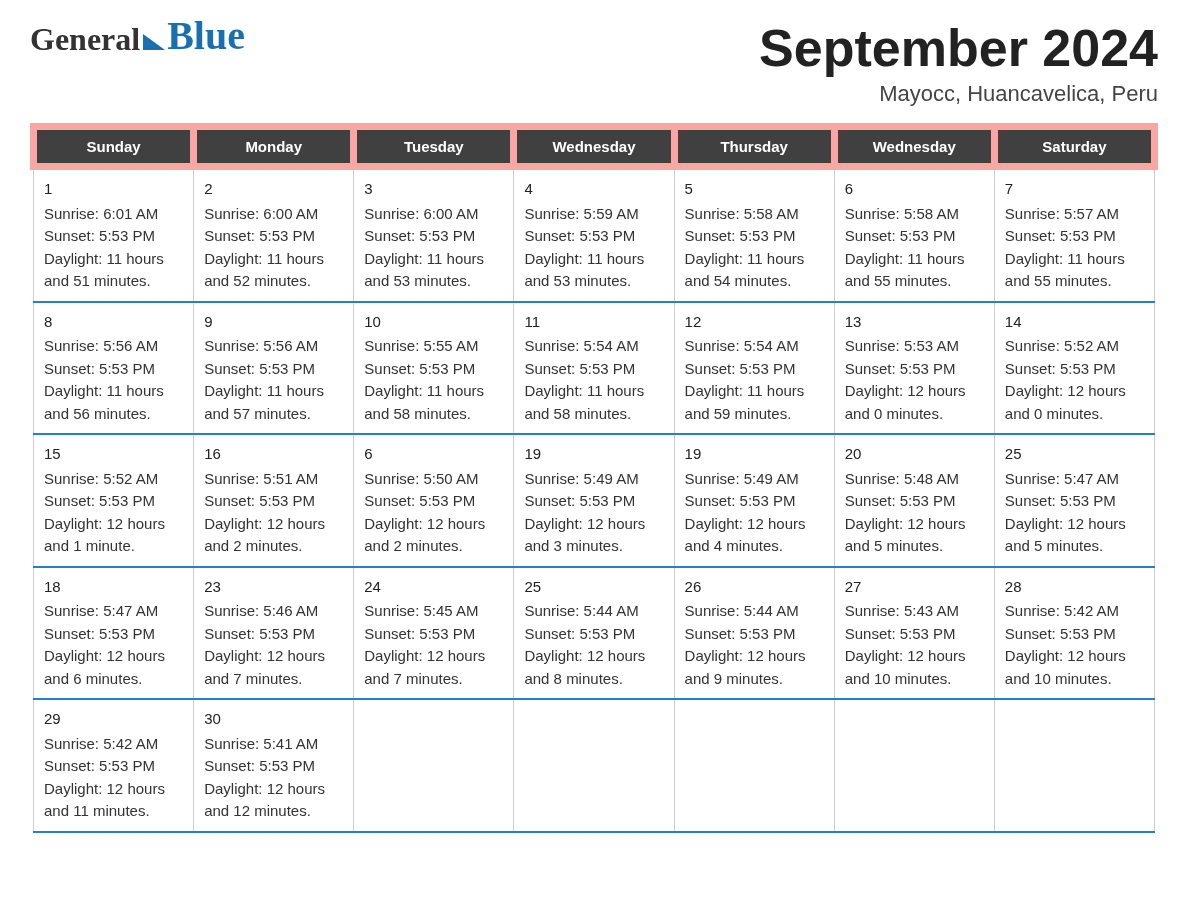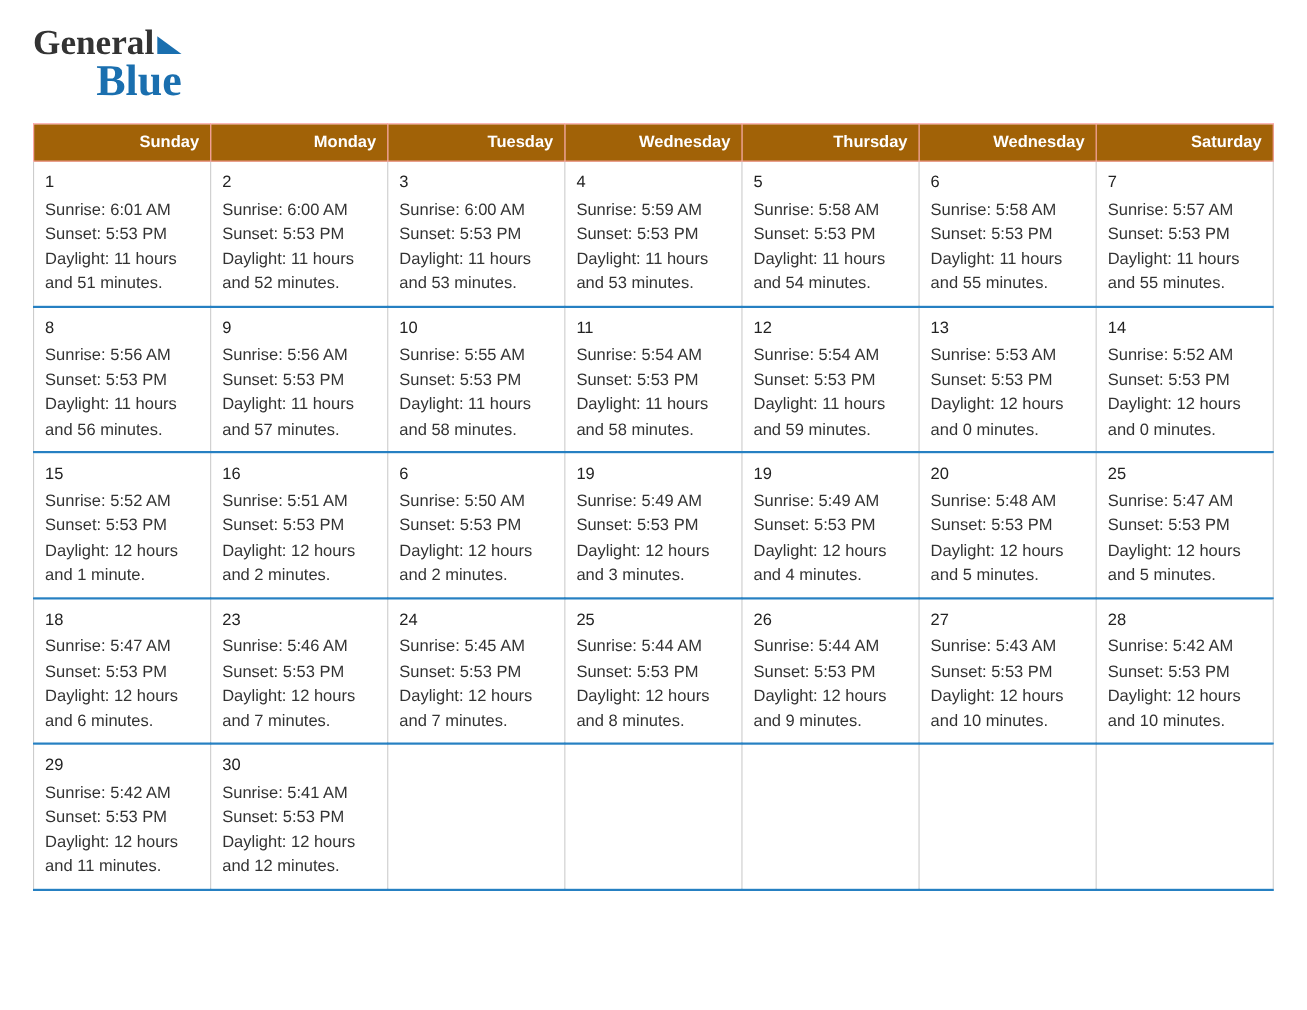--- a/index.html
+++ b/index.html
@@ -11,22 +11,22 @@
       min-height: 918px;
     }
     .header-area {
       display: flex;
       justify-content: space-between;
       align-items: flex-start;
       margin-bottom: 16px;
     }
     .logo-area {
       display: flex;
-      flex-direction: column;
-      align-items: flex-end;
+      flex-direction: row;
+      align-items: center;
     }
     .title-area {
       text-align: right;
     }
     .calendar-title {
       font-size: 52px;
       font-weight: bold;
       color: #222;
       line-height: 1.1;
     }
@@ -34,27 +34,27 @@
       font-size: 22px;
       color: #444;
       margin-top: 4px;
     }
     table {
       width: 100%;
       border-collapse: collapse;
       table-layout: fixed;
     }
     thead th {
-      background-color: #a16207;
+      background-color: #404040;
       color: #fff;
       font-size: 15px;
       font-weight: bold;
       padding: 8px 10px;
-      text-align: right;
-      border: 1px solid #fca5a5;
+      text-align: center;
+      border: 7px solid #fca5a5;
     }
     tbody td {
       vertical-align: top;
       padding: 8px 10px;
       border: 1px solid #ccc;
       font-size: 13px;
       color: #333;
       line-height: 1.5;
       height: 110px;
     }
@@ -84,20 +84,24 @@
 </head>
 <body>
 
 <div class="header-area">
   <div class="logo-area">
     <div class="logo-wrap">
       <span style="font-size:32px;font-weight:bold;color:#333;font-family:Georgia,serif;">General</span>
       <span style="display:inline-block;width:0;height:0;border-top:16px solid transparent;border-bottom:0px solid transparent;border-left:22px solid #1a6faf;margin-left:3px;margin-bottom:-4px;"></span>
     </div>
     <div style="font-size:40px;font-weight:bold;color:#1a6faf;font-family:Georgia,serif;margin-top:-8px;padding-left:2px;">Blue</div>
+  </div>
+  <div class="title-area">
+    <div class="calendar-title">September 2024</div>
+    <div class="calendar-subtitle">Mayocc, Huancavelica, Peru</div>
   </div>
 </div>
 
 <table>
   <thead>
     <tr>
       <th>Sunday</th>
       <th>Monday</th>
       <th>Tuesday</th>
       <th>Wednesday</th>

